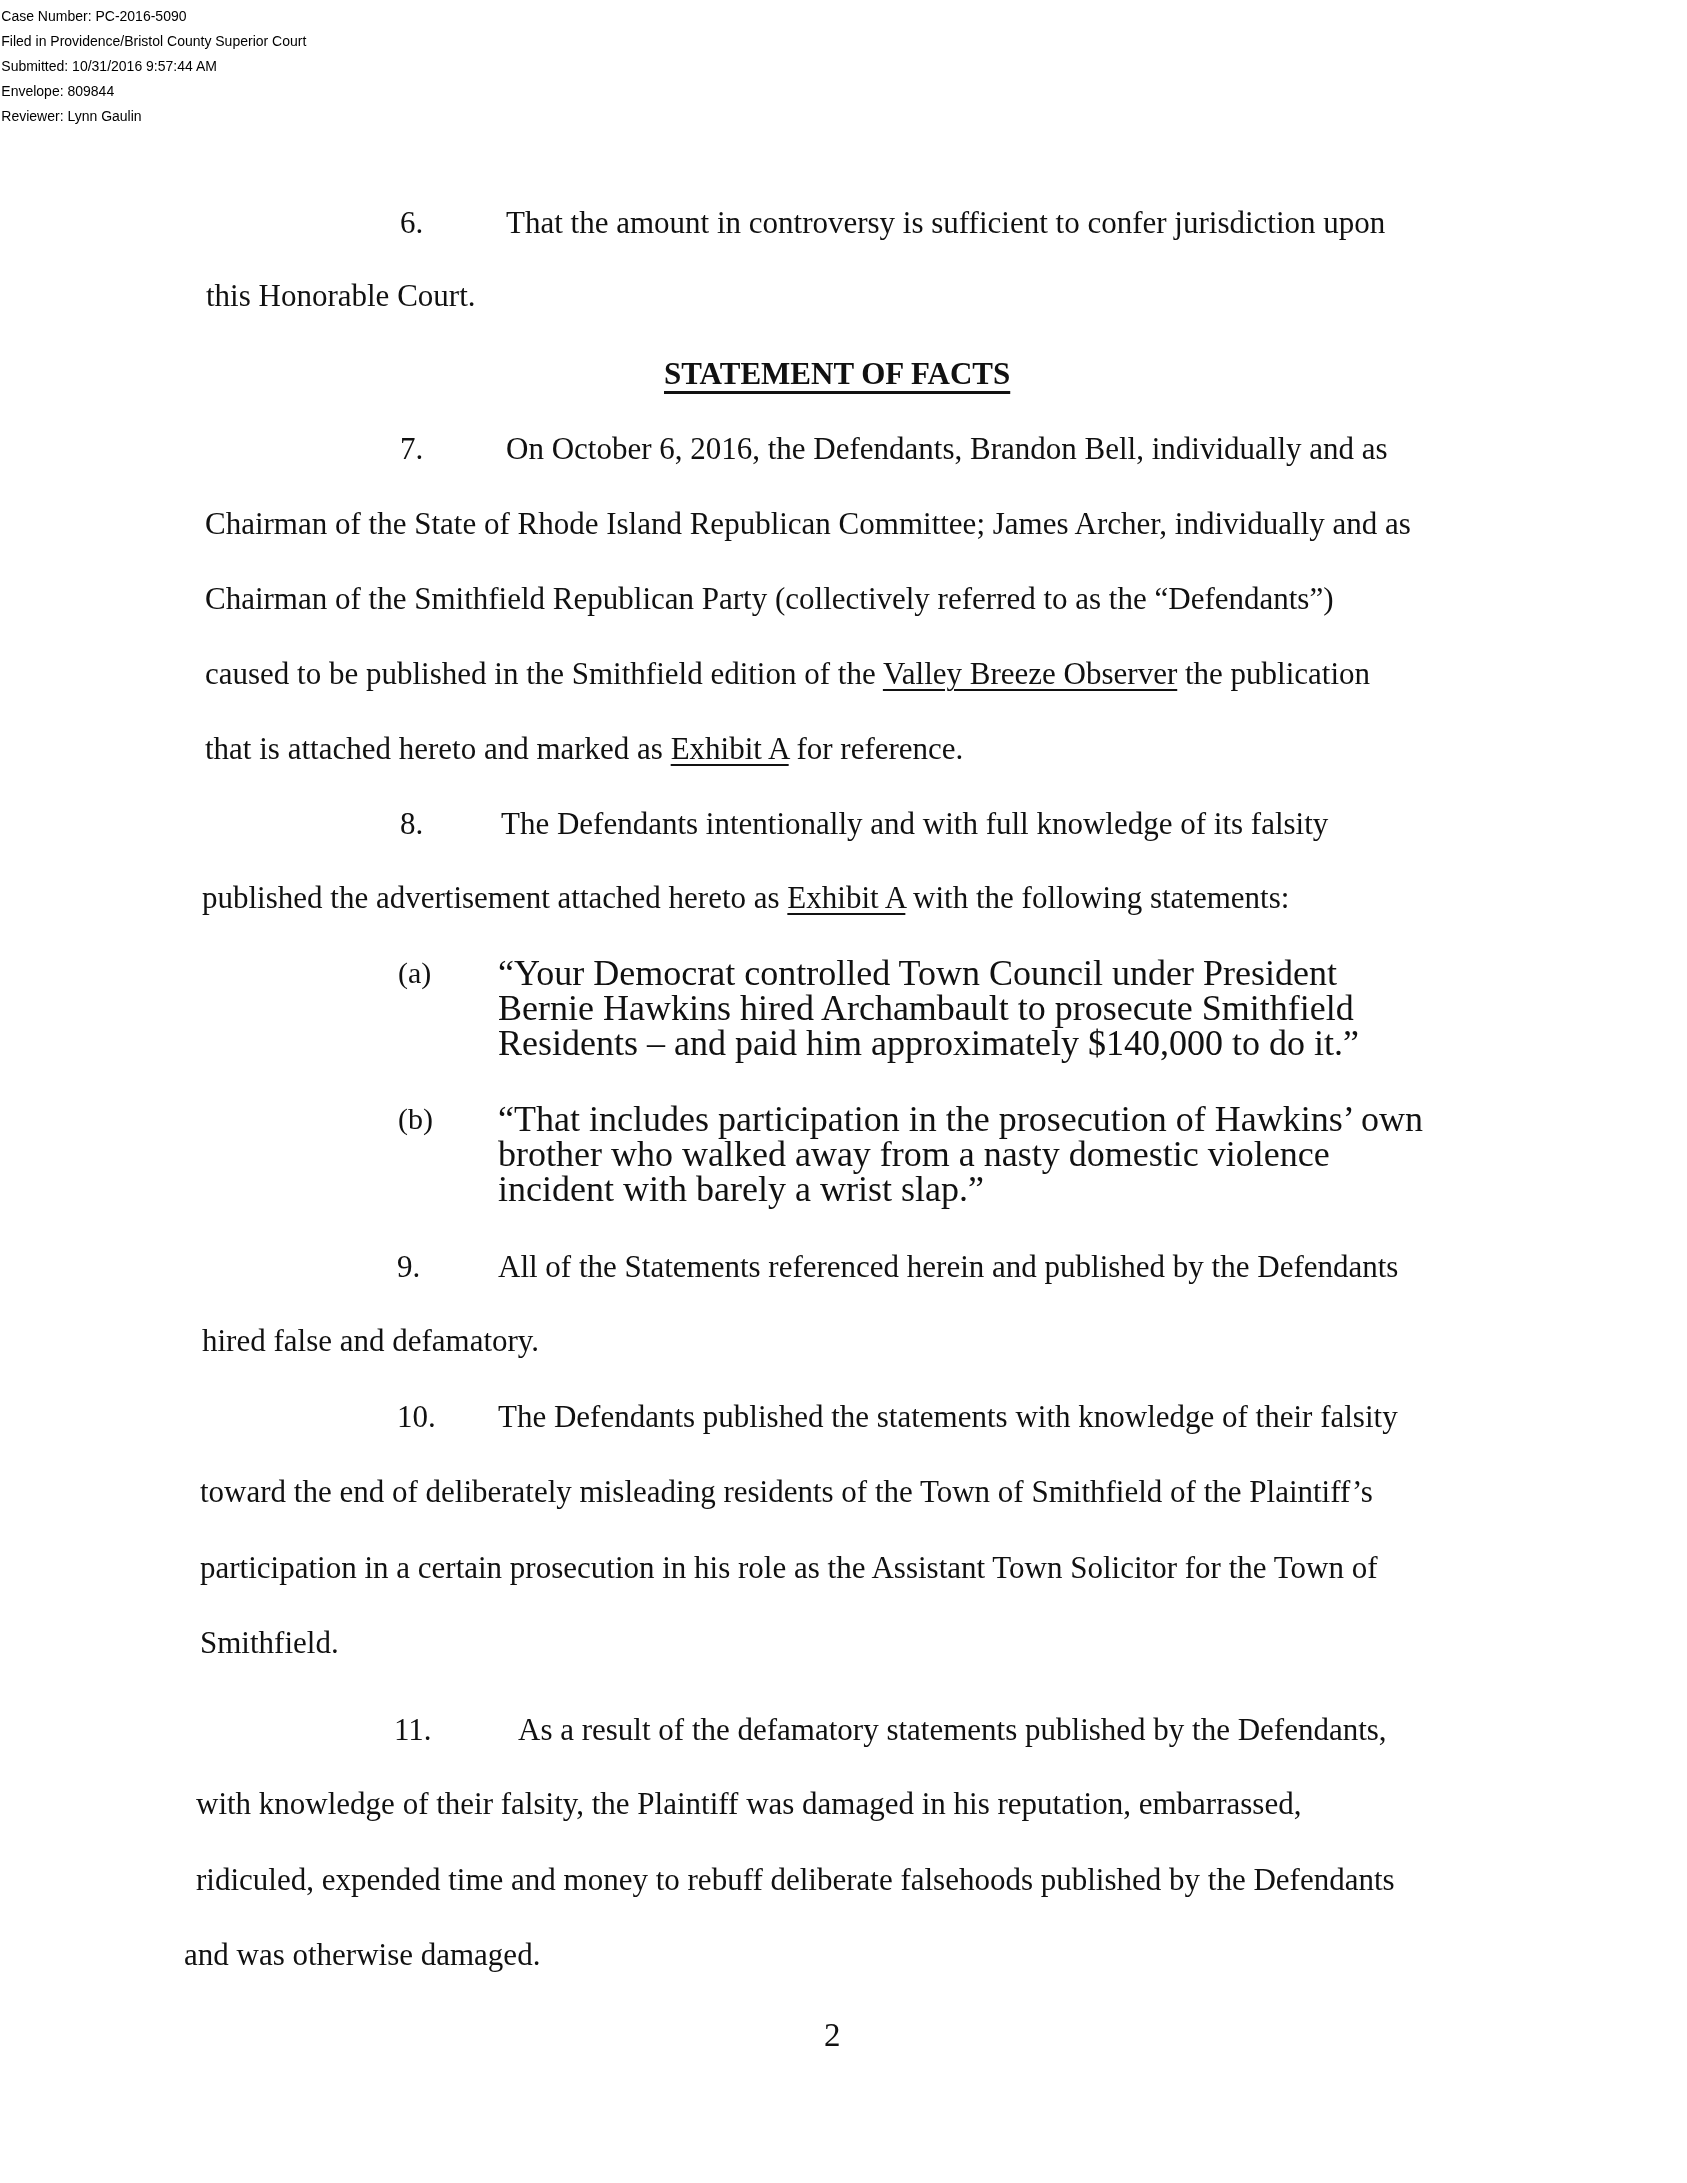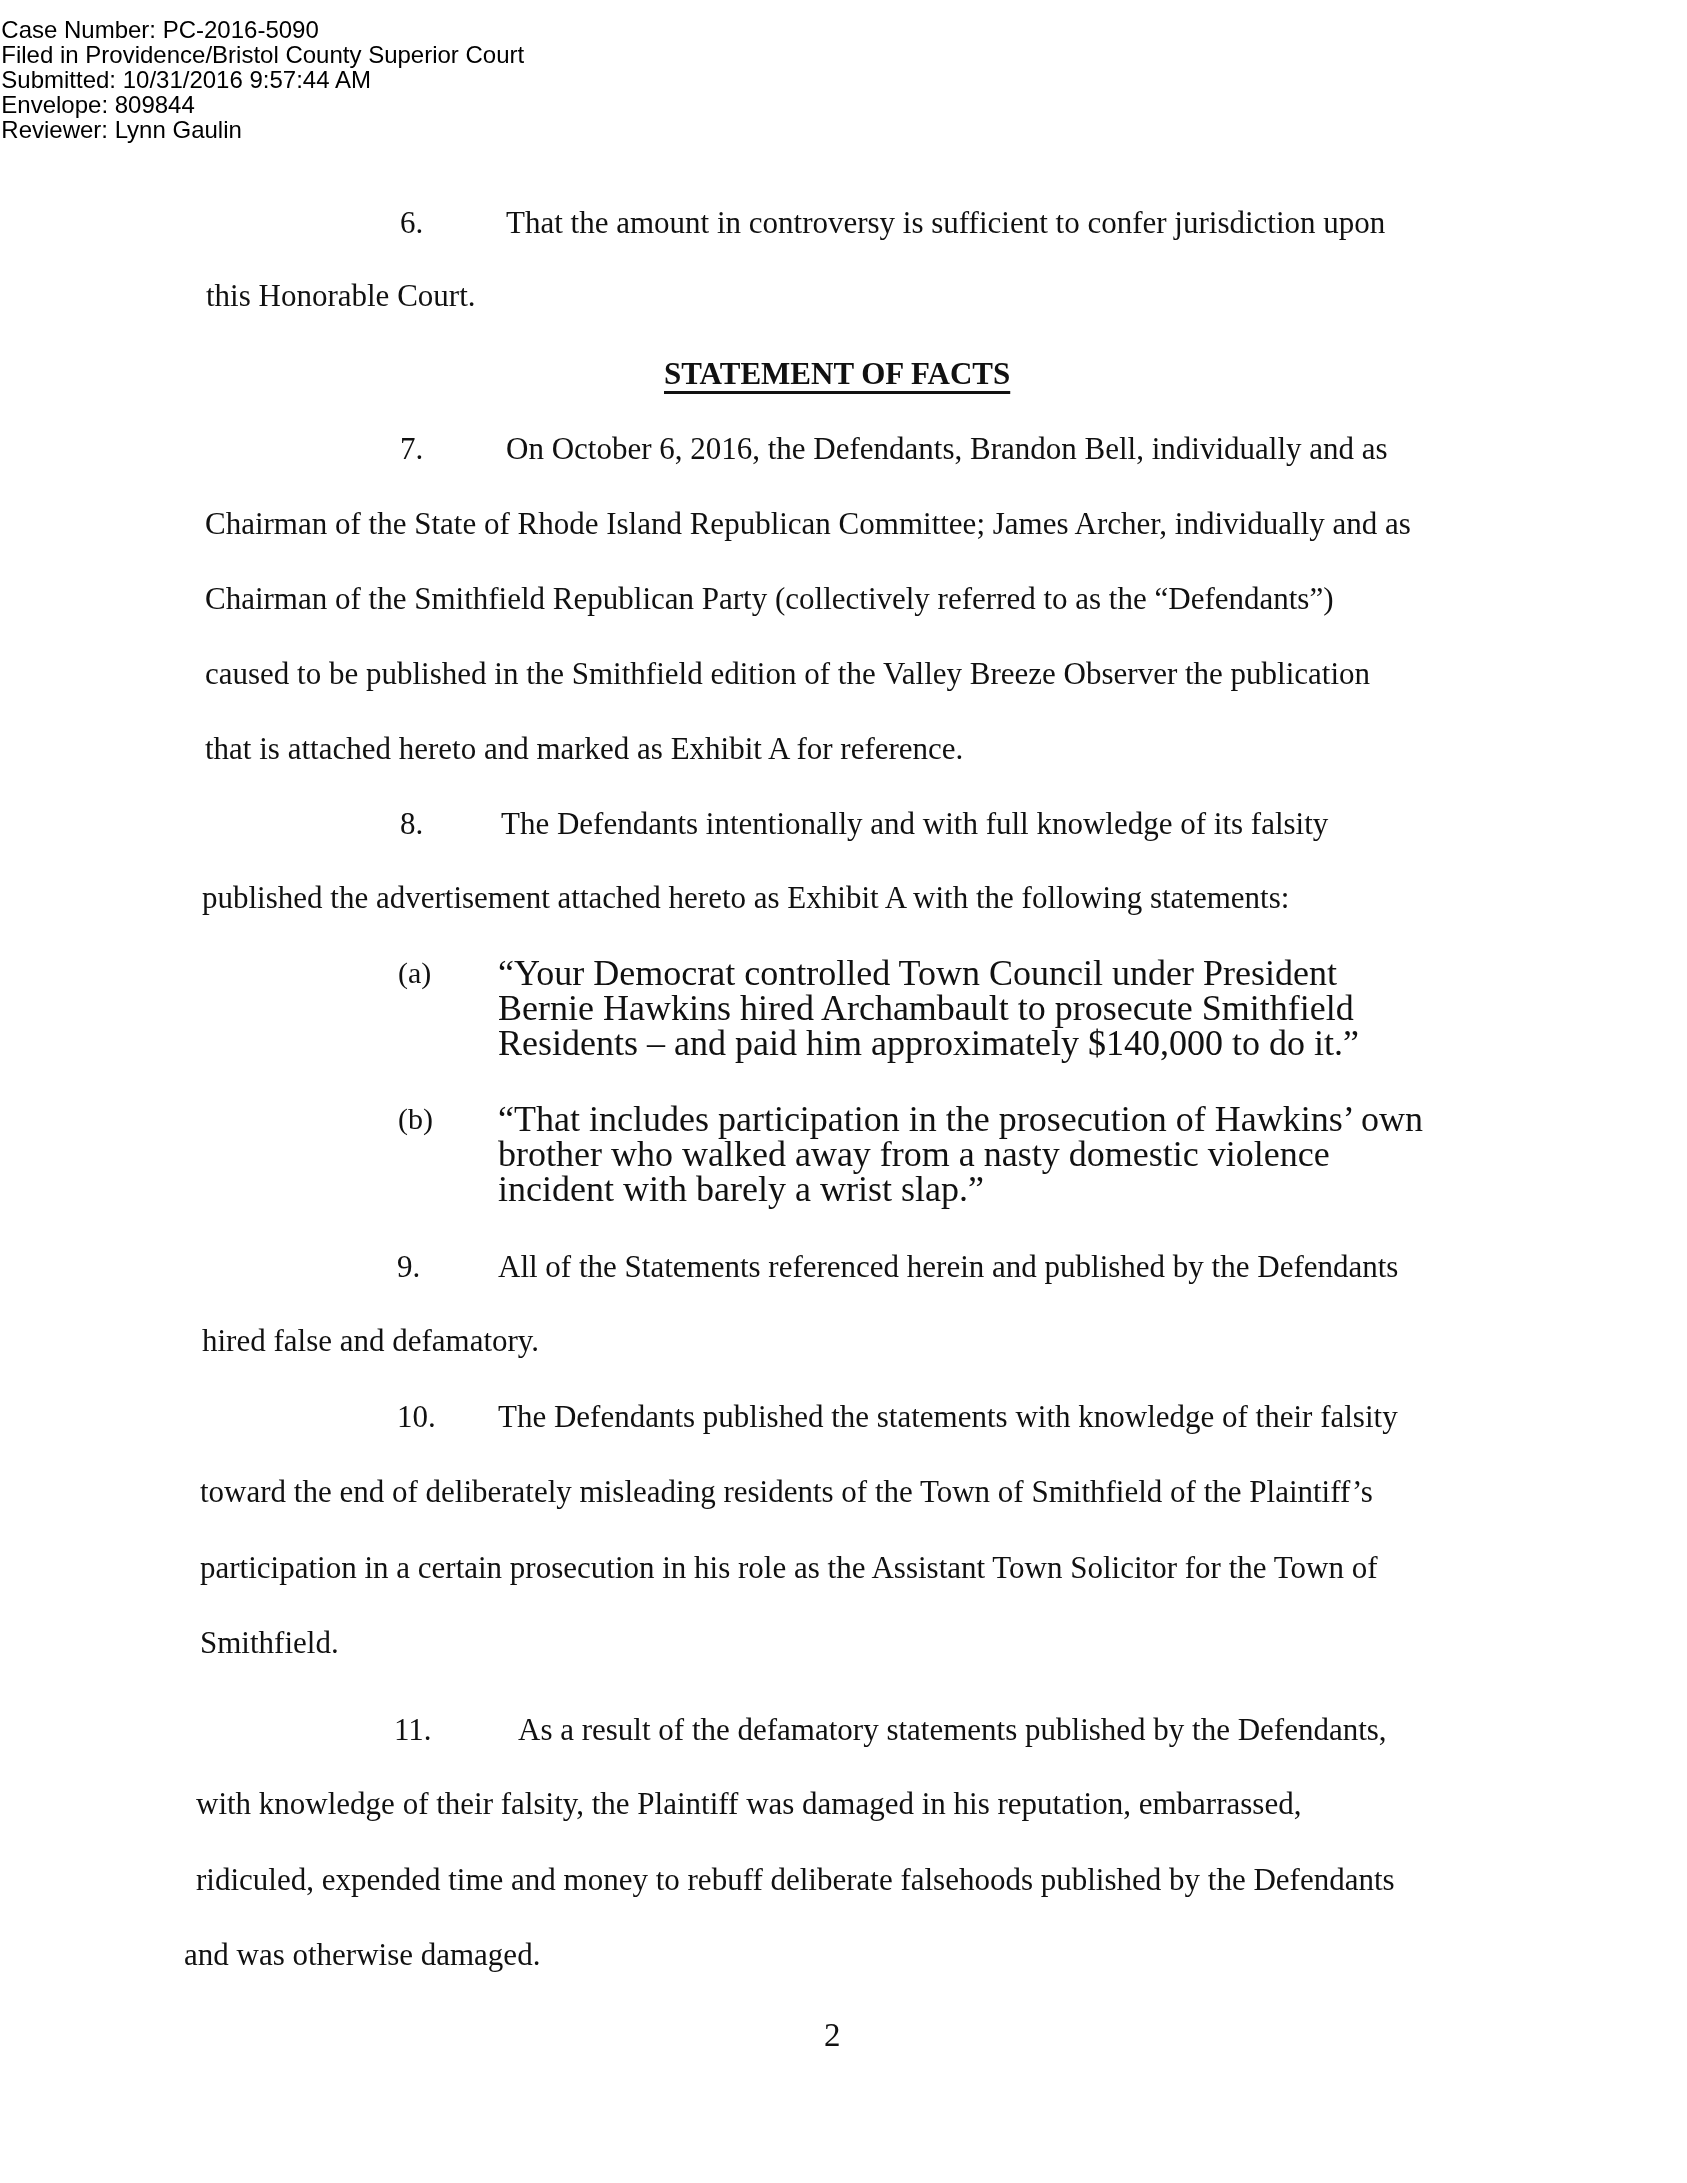--- a/index.html
+++ b/index.html
@@ -1,29 +1,29 @@
 <!DOCTYPE html>
 <html style="font-size:10.6px"><head>
   <meta charset="utf-8">
   <style>
     html, body { margin: 0; padding: 0; background: #ffffff; }
     body { width: 1687px; height: 2183px; position: relative; overflow: hidden; color: #111; }
     .stamp {
-      position: absolute; left: 1.3px; top: 17px;
+      position: absolute; left: 1.3px; top: 4px;
       font-family: "Liberation Sans", sans-serif;
-      font-size: 24px; line-height: 25px; color: #000;
+      font-size: 14px; line-height: 25px; color: #000;
     }
     .stamp div { white-space: nowrap; }
     .doc {
       position: absolute; left: 0; top: 0; width: 1687px; height: 2183px;
       font-family: "Liberation Serif", serif; font-size: 31px; color: #111;
     }
     .line { position: absolute; white-space: nowrap; }
     .pnum { position: absolute; }
-    .u { text-underline-offset: 5.3px; text-decoration-thickness: 2px; }
+    .u { text-decoration: underline; text-underline-offset: 5.3px; text-decoration-thickness: 2px; }
     .heading { font-weight: bold; text-decoration: underline; text-underline-offset: 6.6px; text-decoration-thickness: 3.3px; }
     .quote { position: absolute; left: 498px; width: 926px; line-height: 35px; font-size: 36px; white-space: normal; }
     .qlabel { position: absolute; left: 398px; font-size: 30px; }
     .pageno { position: absolute; left: 824px; top: 2017px; font-size: 33px; }
   </style>
 </head>
 <body>
 
 <div class="stamp">
   <div>Case Number: PC-2016-5090</div>

